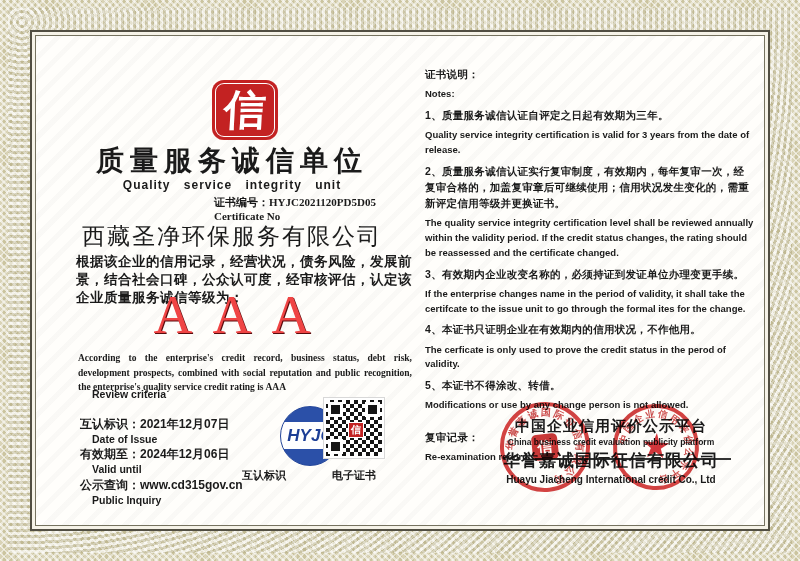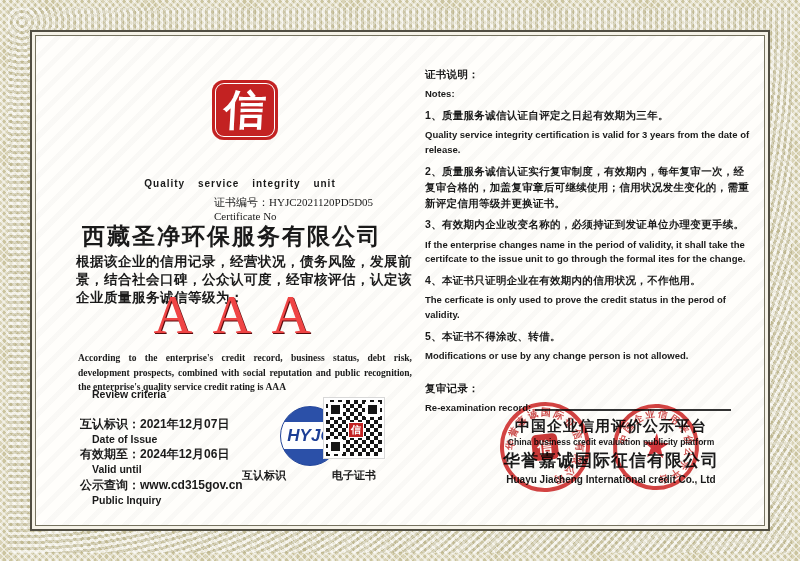--- a/index.html
+++ b/index.html
@@ -22,25 +22,25 @@
          box-shadow:0 0 0 1px #75725f, 0 0 0 4px #f6f3e8, 0 0 0 6px #514e42;}
   .paper::before{content:"";position:absolute;inset:0;pointer-events:none;
     background:repeating-linear-gradient(135deg, rgba(150,150,150,.05) 0 5px, rgba(0,0,0,0) 5px 14px);}
   .abs{position:absolute;}
   
   .logo{left:176px;top:44px;width:66px;height:60px;background:#c32222;border-radius:12px;
         display:flex;align-items:center;justify-content:center;box-shadow:inset 0 0 0 3px #c32222, inset 0 0 0 4px #fff;}
   .logo span{color:#fff;font-size:42px;font-weight:bold;line-height:1;transform:skewX(-3deg);}
   .title{left:0;top:106px;width:392px;text-align:center;font-size:28px;font-weight:bold;
          letter-spacing:6px;white-space:nowrap;}
-  .subtitle{left:8px;top:142px;width:392px;text-align:center;font-size:10px;font-weight:bold;
+  .subtitle{left:0;top:142px;width:392px;text-align:center;font-size:12px;font-weight:bold;
             word-spacing:9px;letter-spacing:1px;}
   .certno{left:178px;top:160px;font-family:"Liberation Serif","DejaVu Serif",serif;
-          font-weight:normal;font-size:11px;line-height:1.25;}
-  .company{left:0;top:185px;width:392px;text-align:center;font-size:23px;font-weight:bold;letter-spacing:2px;}
+          font-weight:bold;font-size:11px;line-height:1.25;}
+  .company{left:0;top:185px;width:392px;text-align:center;font-size:23px;font-weight:normal;letter-spacing:2px;}
   .statement-zh{left:40px;top:217px;width:336px;font-size:13.5px;font-weight:bold;
                 text-align:justify;line-height:1.35;letter-spacing:.5px;}
   .rating{left:0;top:248px;width:392px;text-align:center;font-family:"Liberation Serif","DejaVu Serif",serif;
           font-size:54px;color:#ef4444;letter-spacing:20px;text-indent:20px;text-shadow:1px 1px 0 #5a0a0c;}
   .statement-en{left:42px;top:315px;width:334px;font-family:"Liberation Serif","DejaVu Serif",serif;
                 font-size:9.5px;font-weight:bold;text-align:justify;line-height:1.55;}
   .field .zh{font-size:12px;font-weight:bold;line-height:1.3;}
   .field .en{font-size:10.5px;font-weight:bold;line-height:1.3;margin-left:12px;}
   
   .hyjc{left:198px;top:370px;width:60px;height:60px;border-radius:50%;
@@ -86,20 +86,21 @@
 
 <div class="stage">
   <div class="frame"></div>
 
   <div class="paper">
 
     <div class="abs logo">
       <span>信</span>
     </div>
 
+    <div class="abs title">质量服务诚信单位</div>
     <div class="abs subtitle">Quality service integrity unit</div>
 
     <div class="abs certno">
       <div><span>证书编号：</span><span>HYJC2021120PD5D05</span></div>
       <div>Certificate No</div>
     </div>
 
     <div class="abs company">西藏圣净环保服务有限公司</div>
 
     <div class="abs statement-zh">根据该企业的信用记录，经营状况，债务风险，发展前景，结合社会口碑，公众认可度，经审核评估，认定该企业质量服务诚信等级为：</div>
@@ -138,20 +139,21 @@
     <div class="abs mark-label" style="left:268px;top:432px;">电子证书</div>
 
     <div class="abs notes-col">
       <p class="nz">证书说明：</p>
       <p class="ne">Notes:</p>
 
       <p class="nz">1、质量服务诚信认证自评定之日起有效期为三年。</p>
       <p class="ne">Quality service integrity certification is valid for 3 years from the date of release.</p>
 
       <p class="nz">2、质量服务诚信认证实行复审制度，有效期内，每年复审一次，经复审合格的，加盖复审章后可继续使用；信用状况发生变化的，需重新评定信用等级并更换证书。</p>
+      <p class="ne">The quality service integrity certification level shall be reviewed annually within the validity period. If the credit status changes, the rating should be reassessed and the certificate changed.</p>
 
       <p class="nz">3、有效期内企业改变名称的，必须持证到发证单位办理变更手续。</p>
       <p class="ne">If the enterprise changes name in the period of validity, it shall take the certifcate to the issue unit to go through the formal ites for the change.</p>
 
       <p class="nz">4、本证书只证明企业在有效期内的信用状况，不作他用。</p>
       <p class="ne">The cerficate is only used to prove the credit status in the perod of validity.</p>
 
       <p class="nz">5、本证书不得涂改、转借。</p>
       <p class="ne">Modifications or use by any change person is not allowed.</p>
 

